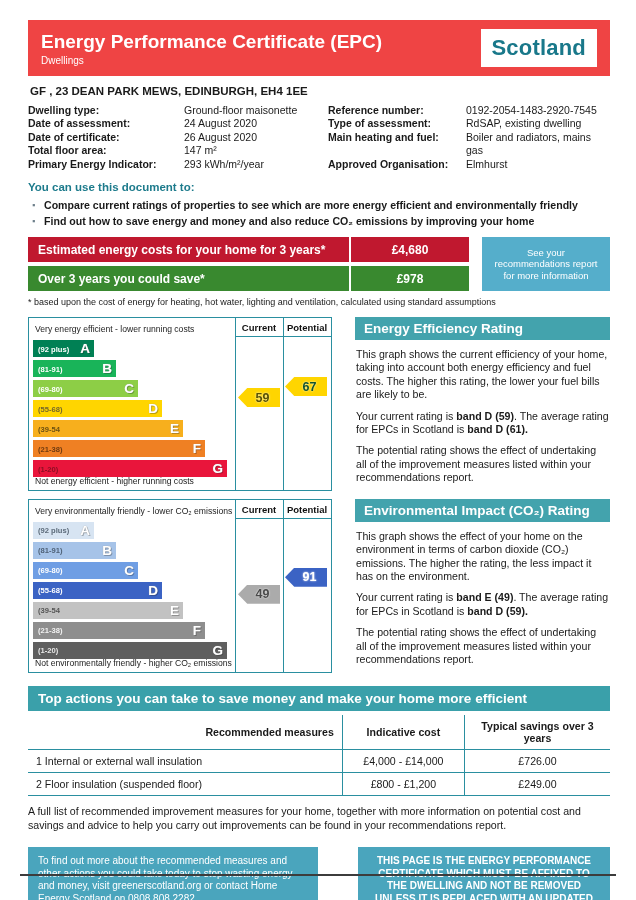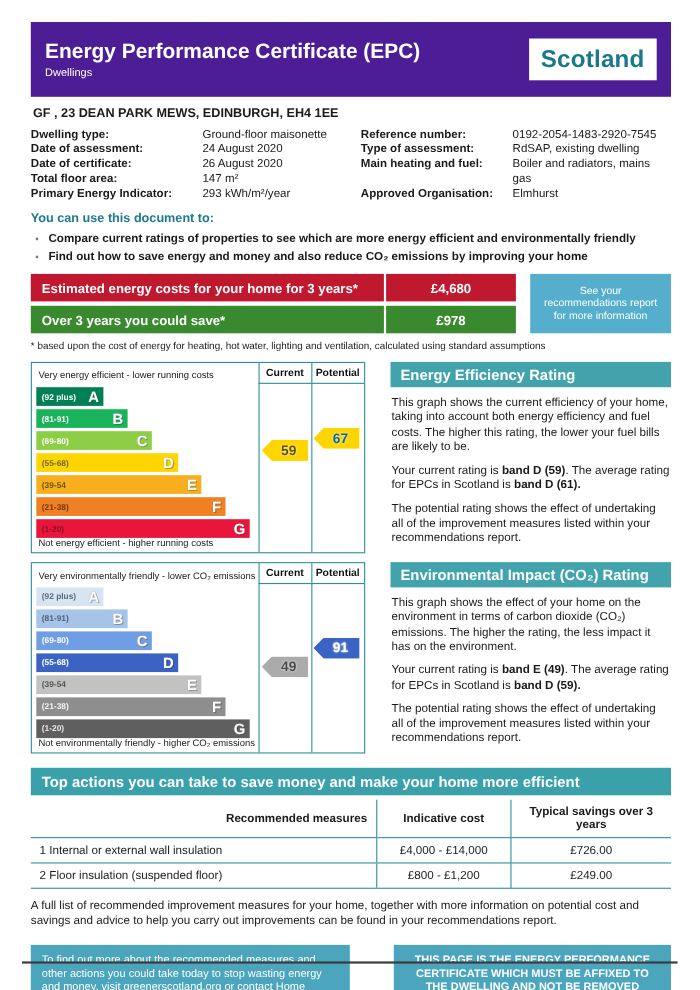--- a/index.html
+++ b/index.html
@@ -1,20 +1,20 @@
 <!DOCTYPE html>
 <html><head>
 <meta charset="utf-8">
 <style>
   html,body{margin:0;padding:0;background:#fff;}
   body{width:636px;height:900px;overflow:hidden;font-family:"Liberation Sans",sans-serif;color:#1a1a1a;position:relative;}
   .page{padding:20px 26px 0 28px;position:relative;height:880px;box-sizing:border-box;}
 
   
-  .masthead{background:#4c1d95;color:#fff;height:68px;display:flex;justify-content:space-between;align-items:center;padding:0 13px;box-sizing:border-box;}
+  .masthead{background:#ef4444;color:#fff;height:56px;display:flex;justify-content:space-between;align-items:center;padding:0 13px;box-sizing:border-box;}
   .mast-title{font-size:19px;font-weight:bold;line-height:21px;}
   .mast-sub{font-size:10px;margin-top:3px;}
   .scotland-box{background:#fff;color:#19788a;font-size:22px;font-weight:bold;padding:6px 11px;letter-spacing:.2px;}
 
   .address{font-size:11.5px;font-weight:bold;margin:9px 2px 7px 2px;}
 
   
   .details{display:flex;font-size:10.5px;line-height:13.4px;}
   .dcol-left{width:300px;flex:none;}
   .dcol-right{flex:1;}
@@ -187,21 +187,21 @@
         <div class="band" style="top: 122px; left: 4px; width: 172px; background: rgb(239, 128, 35);">
           <div class="band-range" style="color: rgb(112, 58, 16);">(21-38)</div>
           <div class="band-letter">F</div>
         </div>
         <div class="band" style="top: 142px; left: 4px; width: 194px; background: rgb(233, 21, 59);">
           <div class="band-range" style="color: rgb(141, 16, 36);">(1-20)</div>
           <div class="band-letter">G</div>
         </div>
         <div class="chart-bottom-label">Not energy efficient - higher running costs</div>
         <div class="arrow" style="left: 209px; top: 70px; background: rgb(255, 213, 0); color: rgb(90, 82, 0);">59</div>
-        <div class="arrow" style="left: 256px; top: 59px; background: rgb(255, 213, 0); color: #0369a1;">67</div>
+        <div class="arrow" style="left: 256px; top: 59px; background: rgb(255, 213, 0); color: #14532d;">67</div>
       </div>
     <div class="panel">
       <div class="panel-header">Energy Efficiency Rating</div>
       <p>This graph shows the current efficiency of your home, taking into account both energy efficiency and fuel costs. The higher this rating, the lower your fuel bills are likely to be.</p>
       <p><span>Your current rating is </span><b>band D (59)</b><span>. The average rating for EPCs in Scotland is </span><b>band D (61).</b></p>
       <p>The potential rating shows the effect of undertaking all of the improvement measures listed within your recommendations report.</p>
     </div>
   </div>
 
   <div class="rating-row" style="margin-top:6px;">

